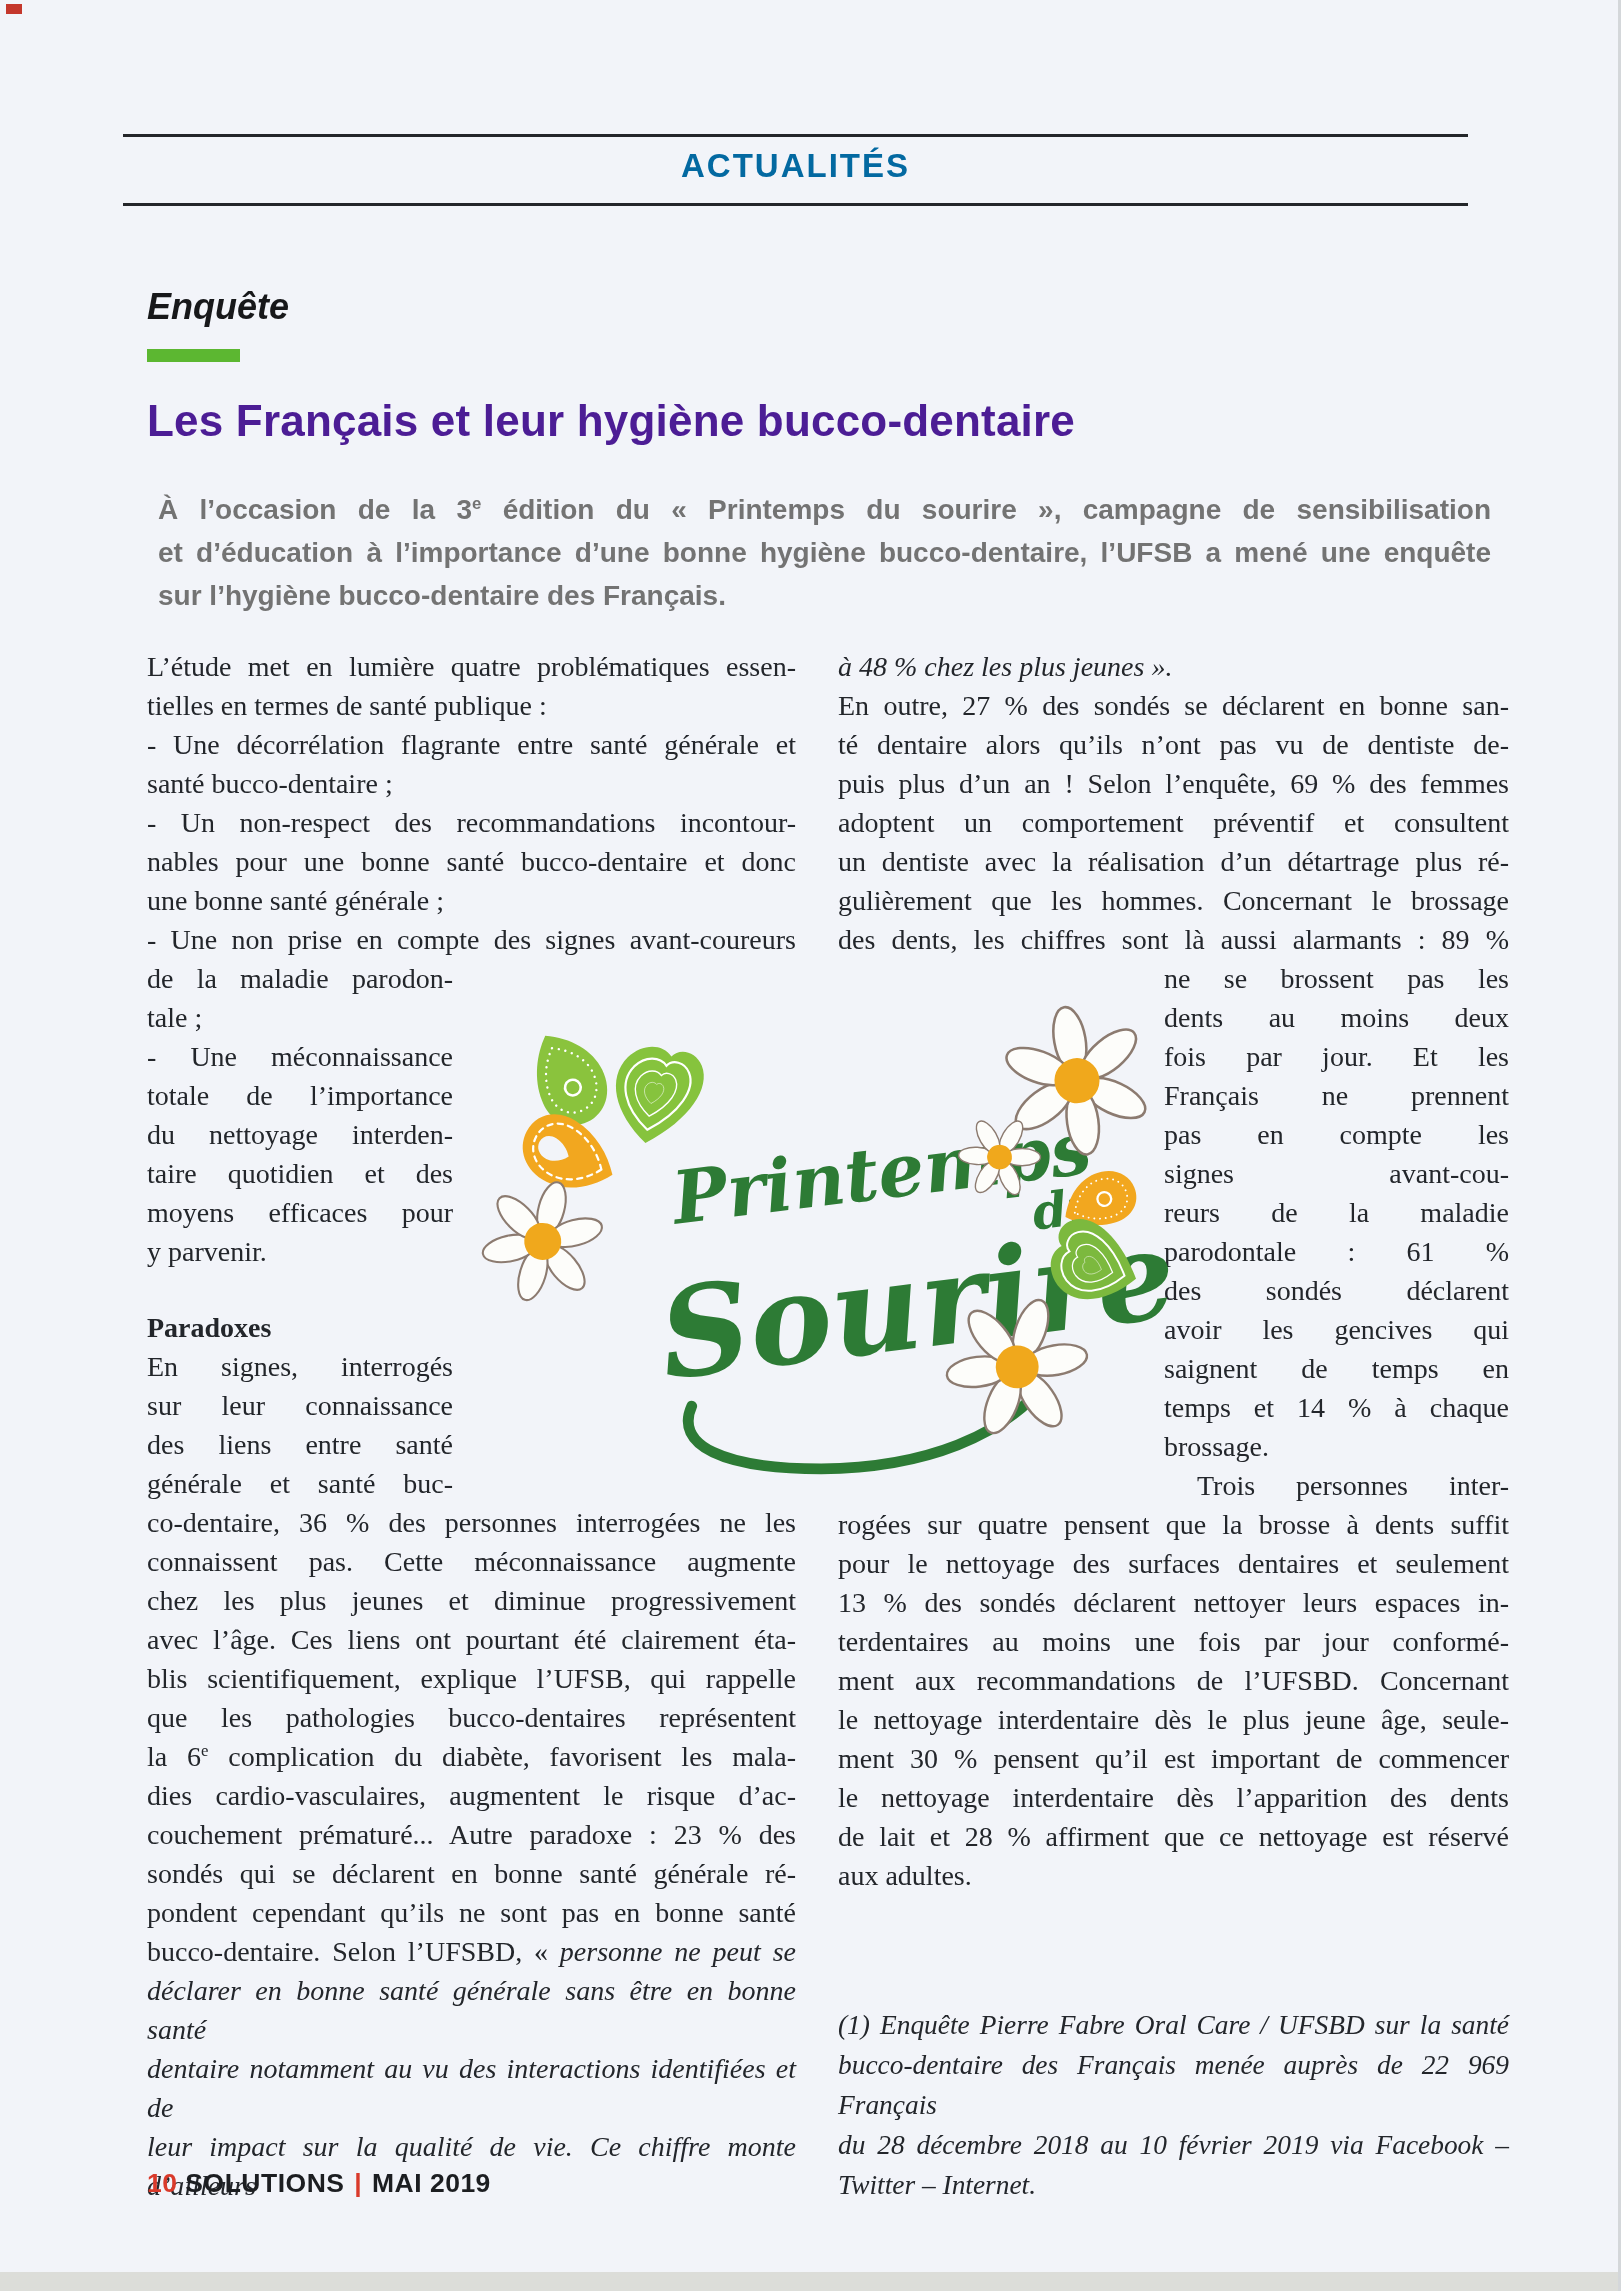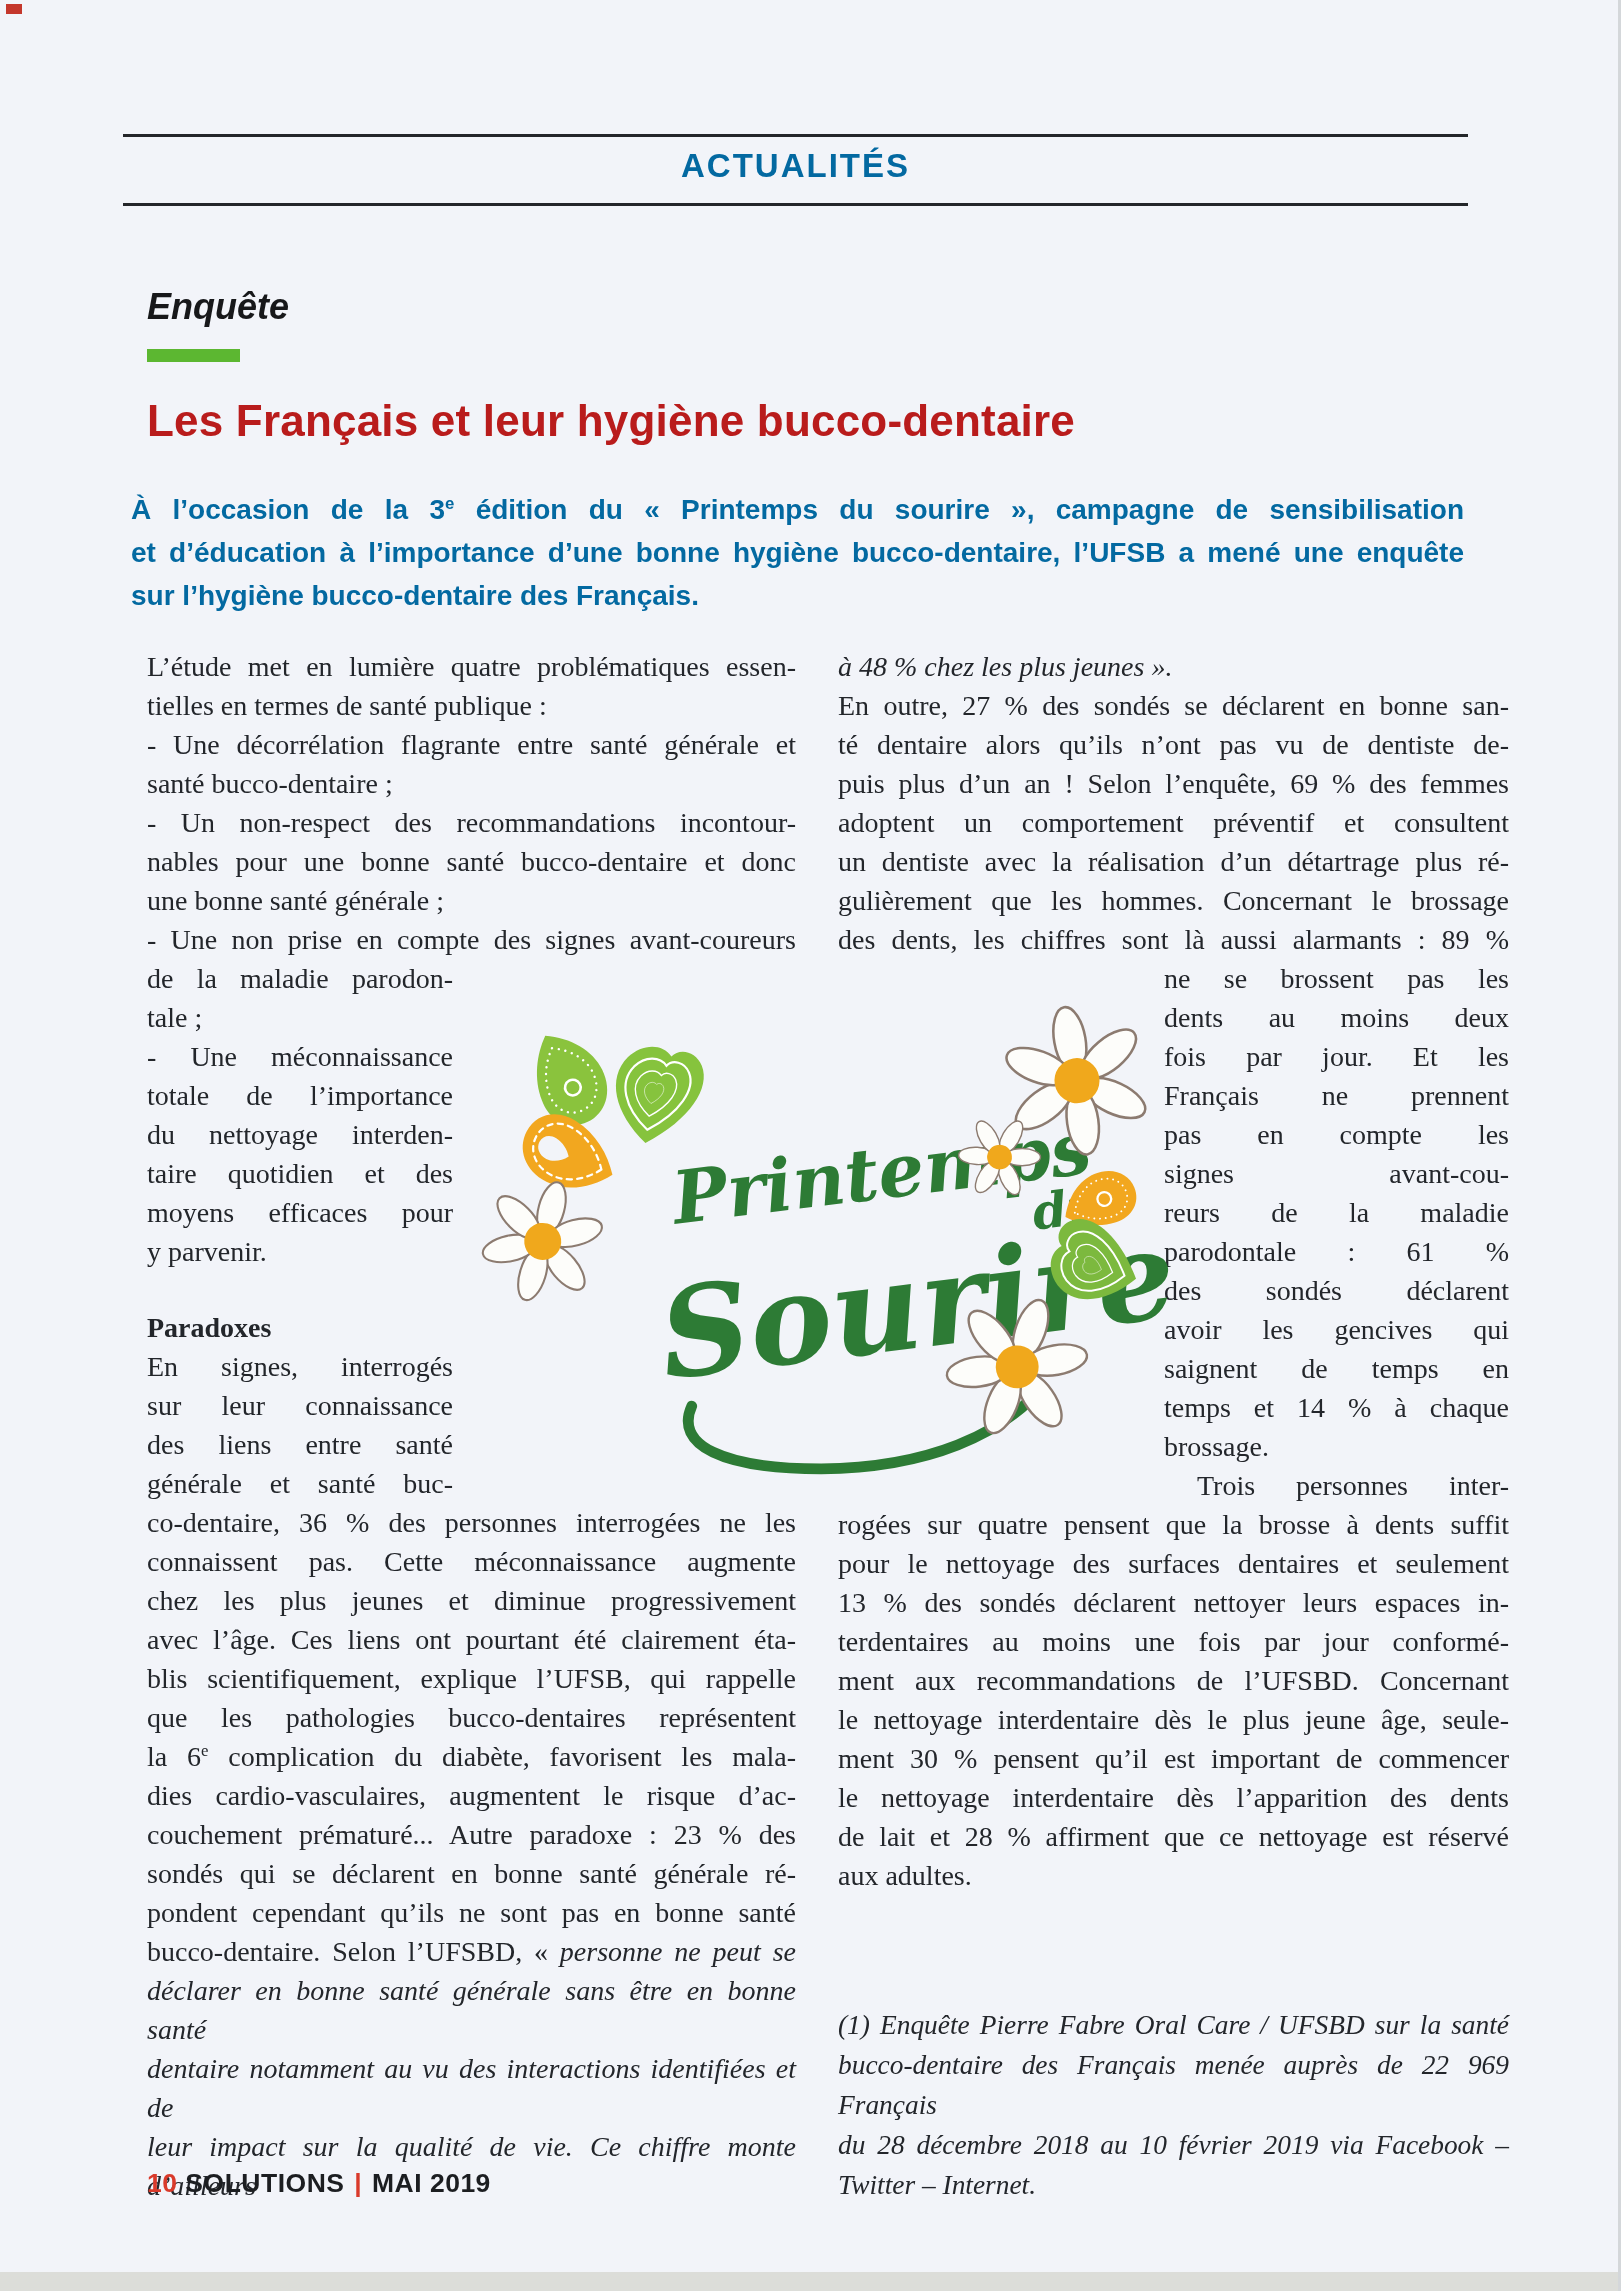--- a/index.html
+++ b/index.html
@@ -8,23 +8,23 @@
 
   .rule{position:absolute;left:123px;width:1345px;height:2.9px;background:#24262a;}
   .rule-top{top:134px;}
   .rule-bottom{top:203px;}
   .header-label{position:absolute;left:123px;top:147px;width:1345px;text-align:center;
     font-weight:700;font-size:33px;letter-spacing:2px;color:#0369a1;}
 
   .kicker{position:absolute;left:147px;top:286px;font-size:36px;font-weight:700;font-style:italic;color:#17181a;}
   .kicker-bar{position:absolute;left:147px;top:349px;width:93px;height:12.7px;background:#5cb731;}
 
-  .title{position:absolute;left:147px;top:396px;margin:0;font-size:44px;font-weight:700;color:#b91c1c;letter-spacing:0.2px;}
-
-  .intro{position:absolute;left:131px;top:488px;width:1333px;color:#0369a1;}
+  .title{position:absolute;left:147px;top:396px;margin:0;font-size:44px;font-weight:700;color:#4c1d95;letter-spacing:0.2px;}
+
+  .intro{position:absolute;left:158px;top:488px;width:1333px;color:#737373;}
   .intro .ln{font-size:28px;font-weight:700;line-height:43px;text-align:left;}
 
   .col{position:absolute;top:647px;font-family:"Liberation Serif",serif;color:#23262b;font-size:28px;}
   .col-left{left:147px;width:649px;}
   .col-right{left:838px;width:671px;}
 
   .ln{line-height:39px;text-align:justify;text-align-last:justify;}
   .ln.end{text-align-last:left;}
   .ln.bold{font-weight:700;}
   .ln.ital{font-style:italic;}

